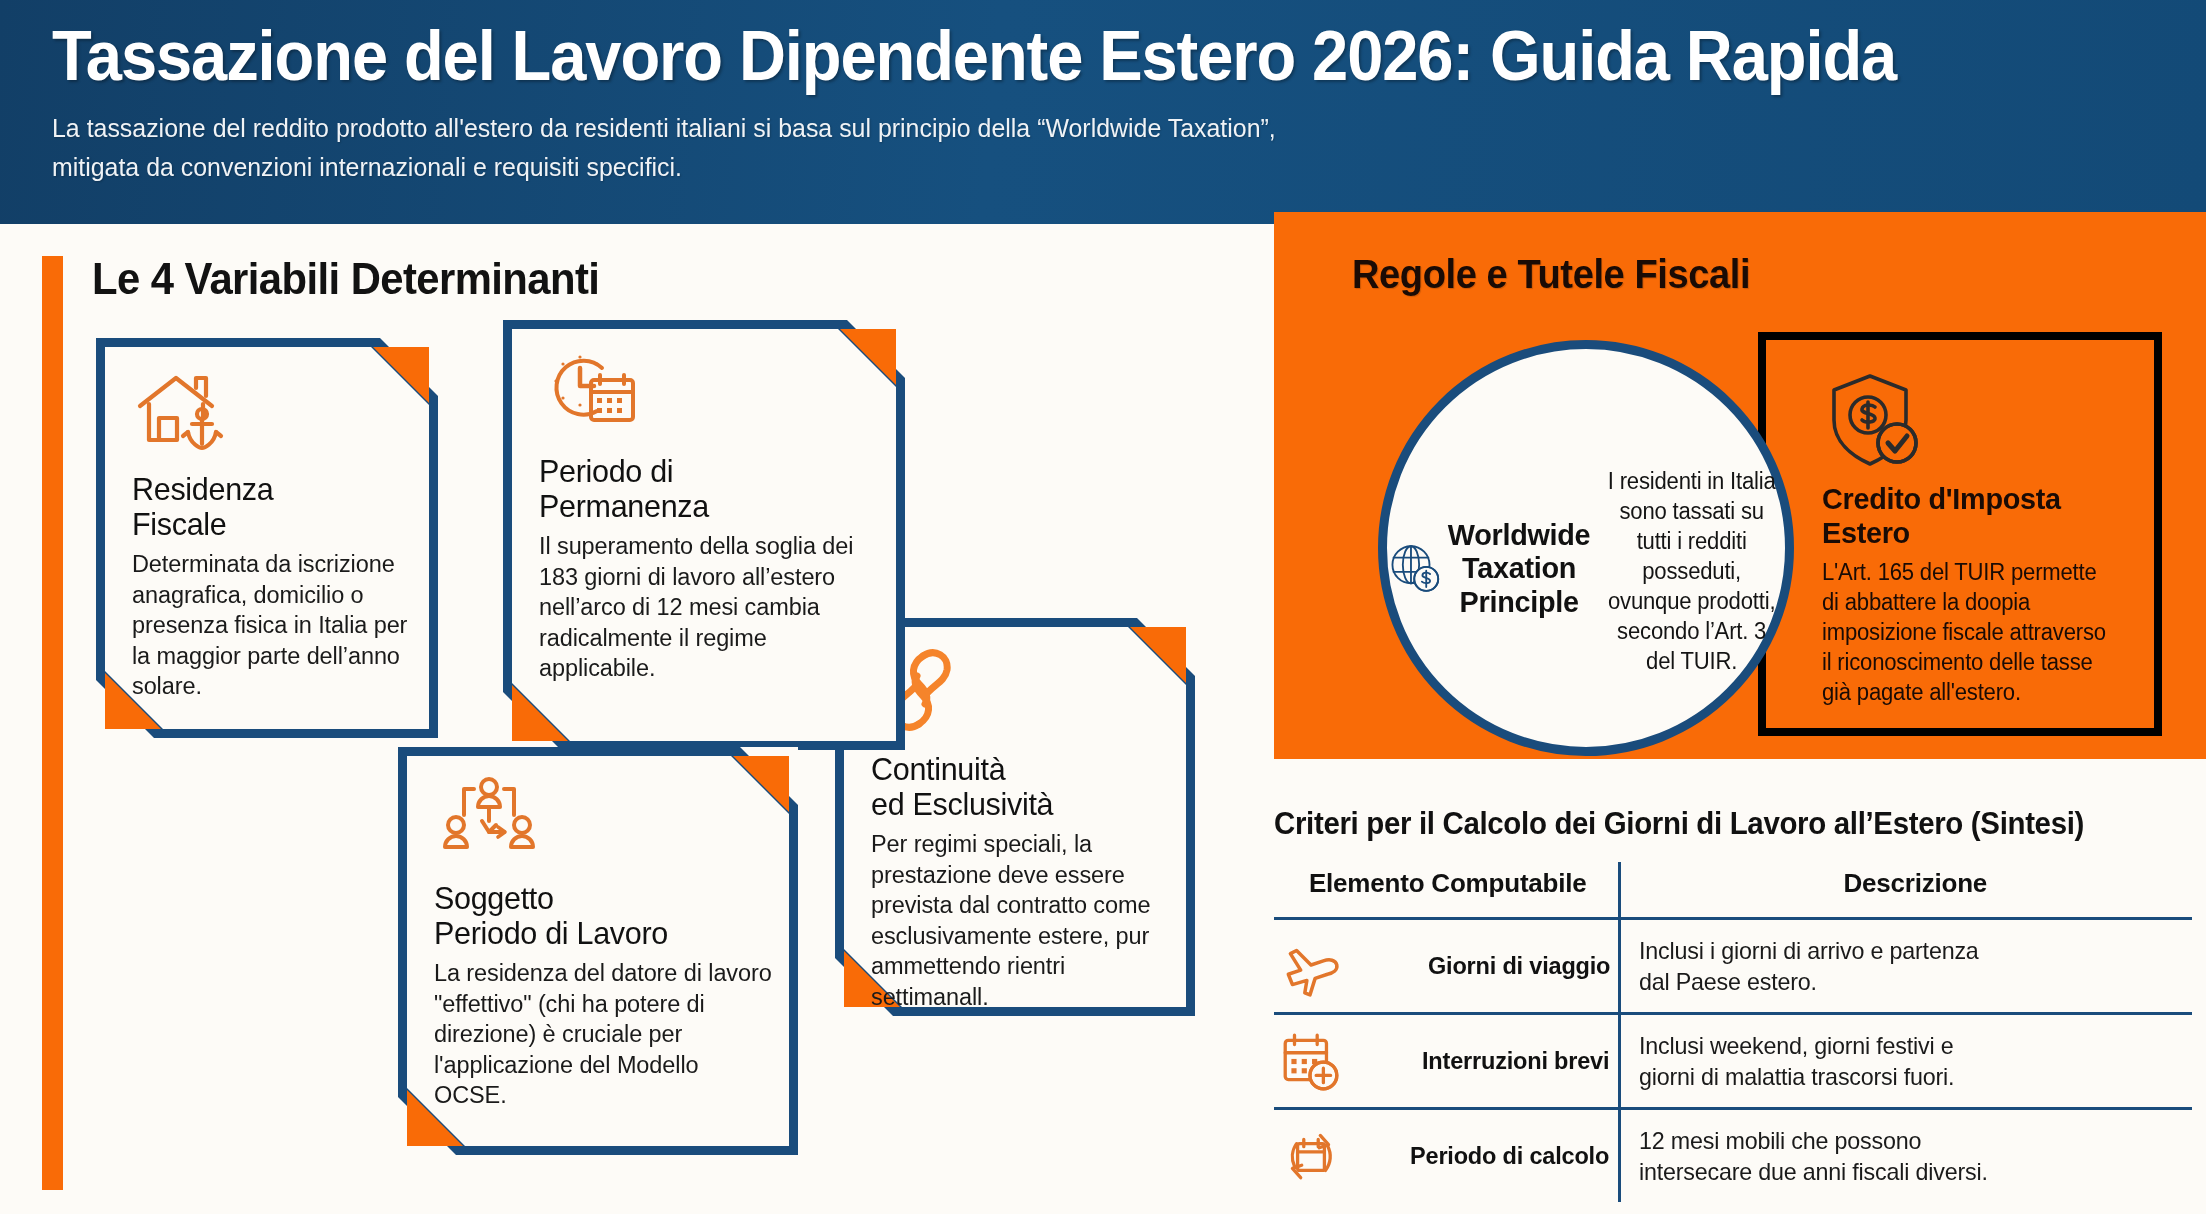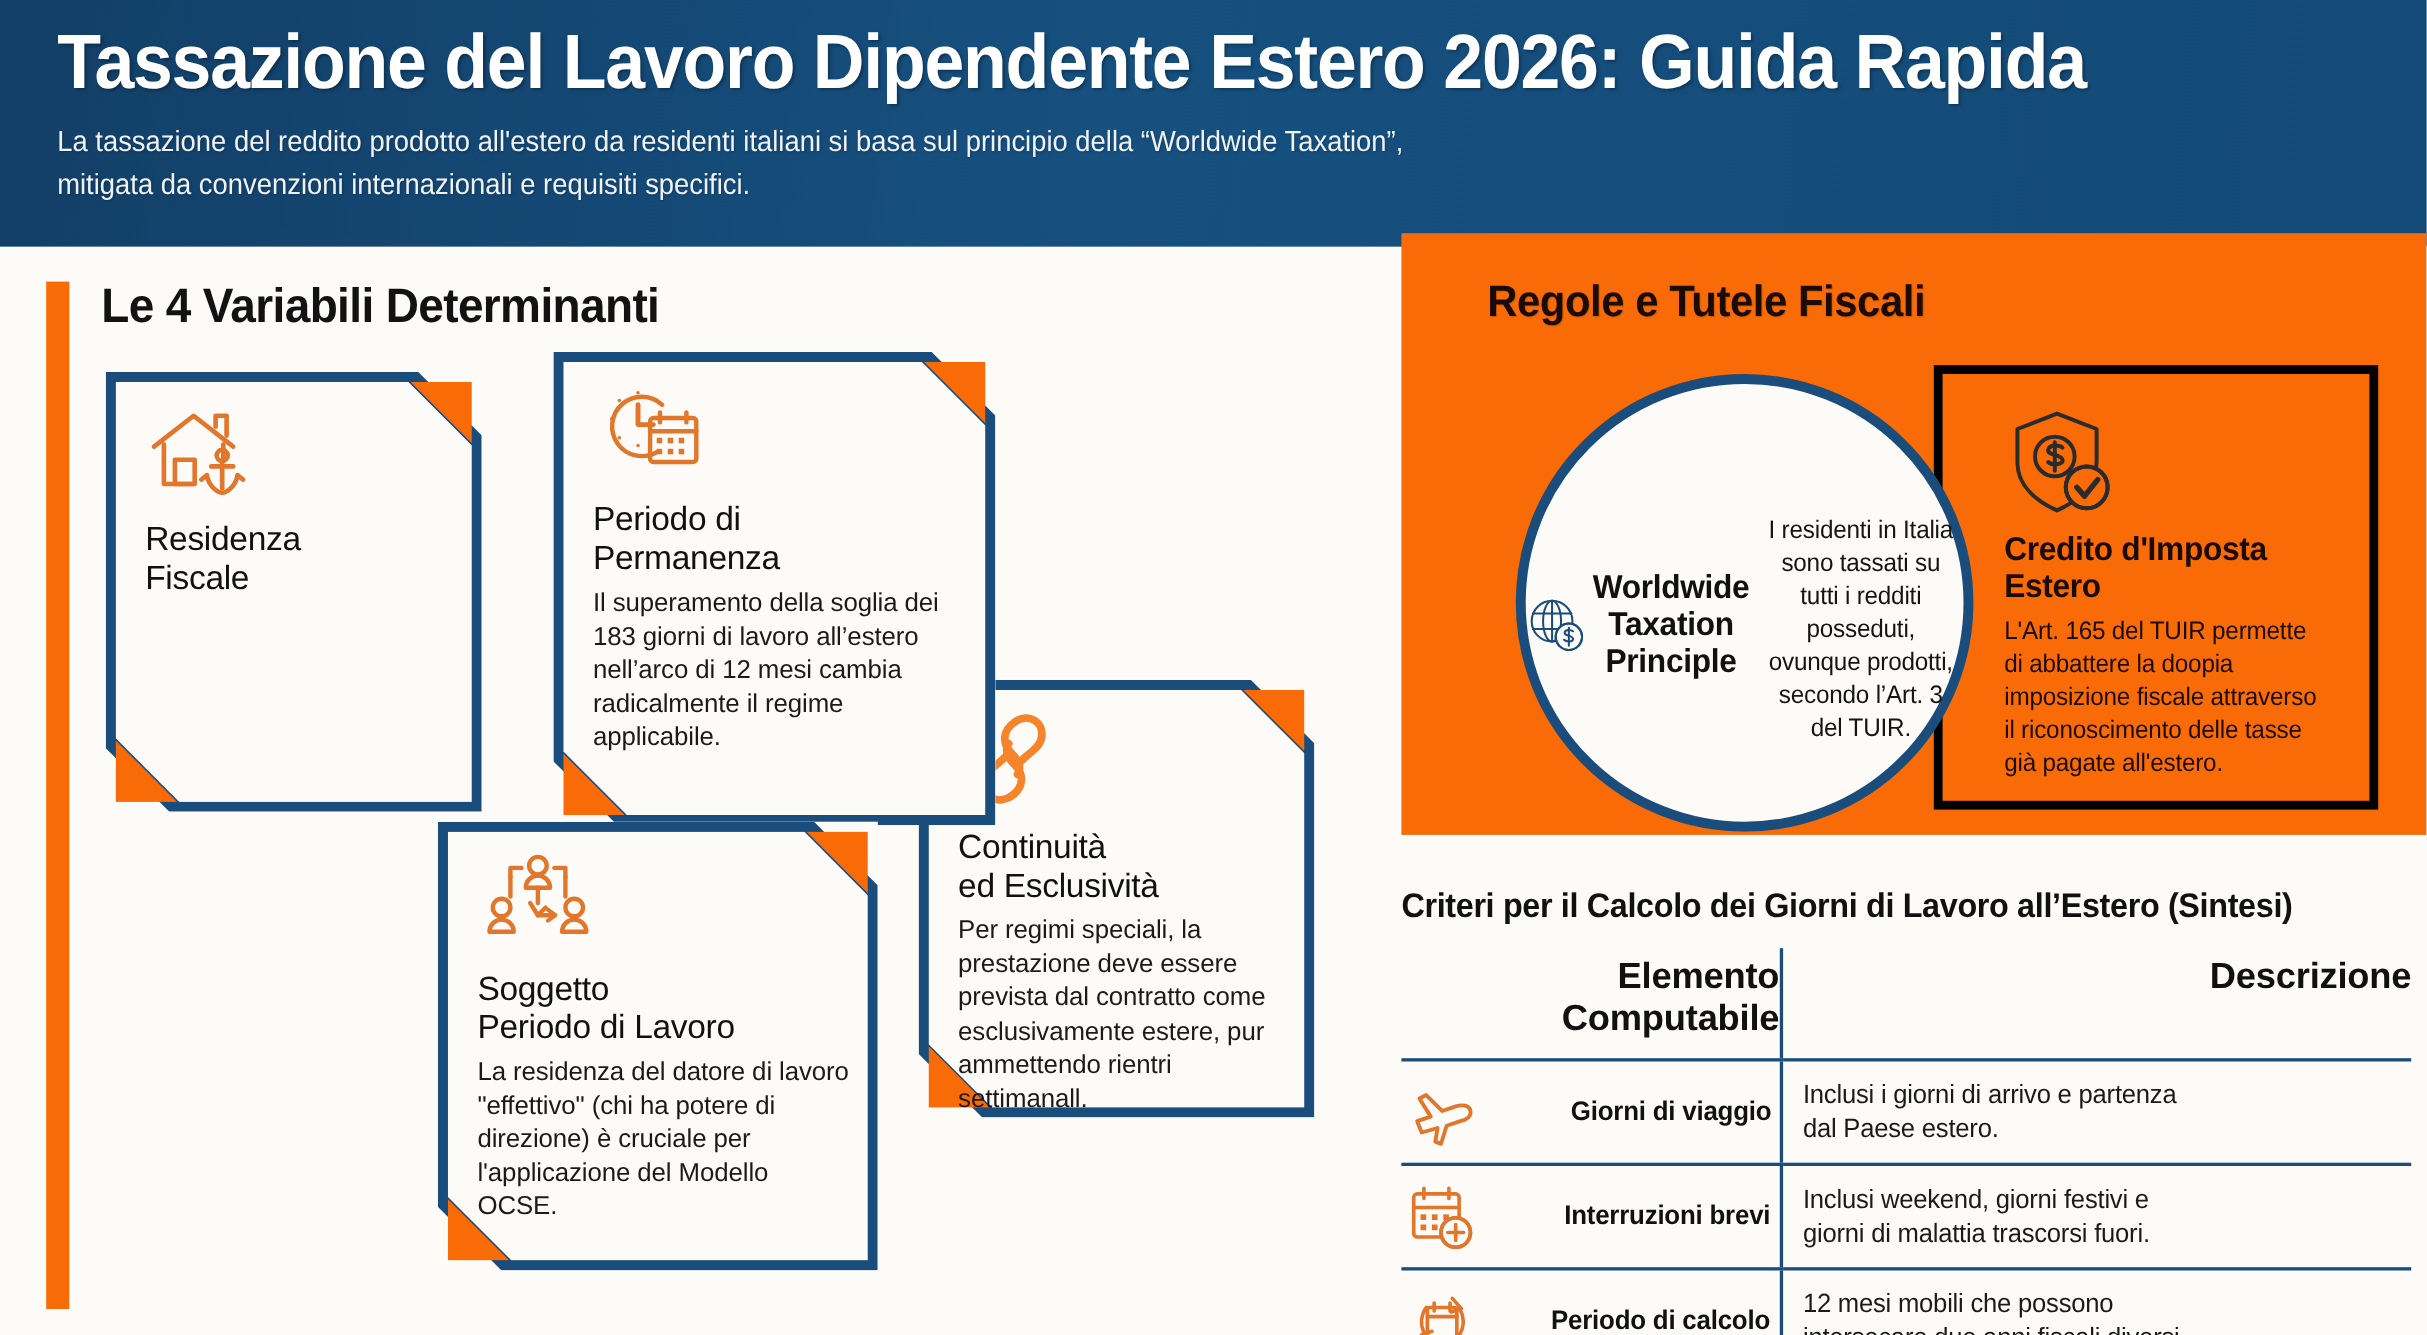--- a/index.html
+++ b/index.html
@@ -259,22 +259,22 @@
     position: absolute;
     left: 1274px; top: 862px;
     width: 918px;
   }
   .crit-table table {
     width: 100%;
     border-collapse: collapse;
     table-layout: fixed;
   }
   .crit-table th {
-    text-align: right;
-    font-size: 33px;
+    text-align: center;
+    font-size: 26px;
     font-weight: 700;
     color: #111;
     padding: 6px 0 18px 4px;
     letter-spacing: -0.2px;
     border-bottom: 3px solid #1a4c7c;
     vertical-align: top;
   }
   .crit-table th.c2, .crit-table td.c2 {
     border-left: 3px solid #1a4c7c;
     padding-left: 18px;
@@ -342,20 +342,21 @@
         <circle cx="70" cy="48" r="5"></circle>
         <path d="M70 53 L70 78"></path>
         <path d="M60 58 L80 58"></path>
         <path d="M56 66 c2 12 12 16 14 16 c2 0 12 -4 14 -16"></path>
         <path d="M56 66 l-5 4 M84 66 l5 4"></path>
       </svg>
       <div class="card-title">
         <span>Residenza</span><br>
         <span>Fiscale</span>
       </div>
+      <div class="card-body">Determinata da iscrizione anagrafica, domicilio o presenza fisica in Italia per la maggior parte dell’anno solare.</div>
     </div>
   </div>
 
   <div class="doc-card" id="card-periodo">
     <div class="shape"></div>
     <div class="inner"></div>
     <div class="fold-tr"></div>
     <div class="fold-bl"></div>
     <div class="content">
       <svg class="card-icon" viewBox="0 0 100 90" fill="none" stroke="#e2762b" stroke-width="4" stroke-linecap="round" stroke-linejoin="round">

